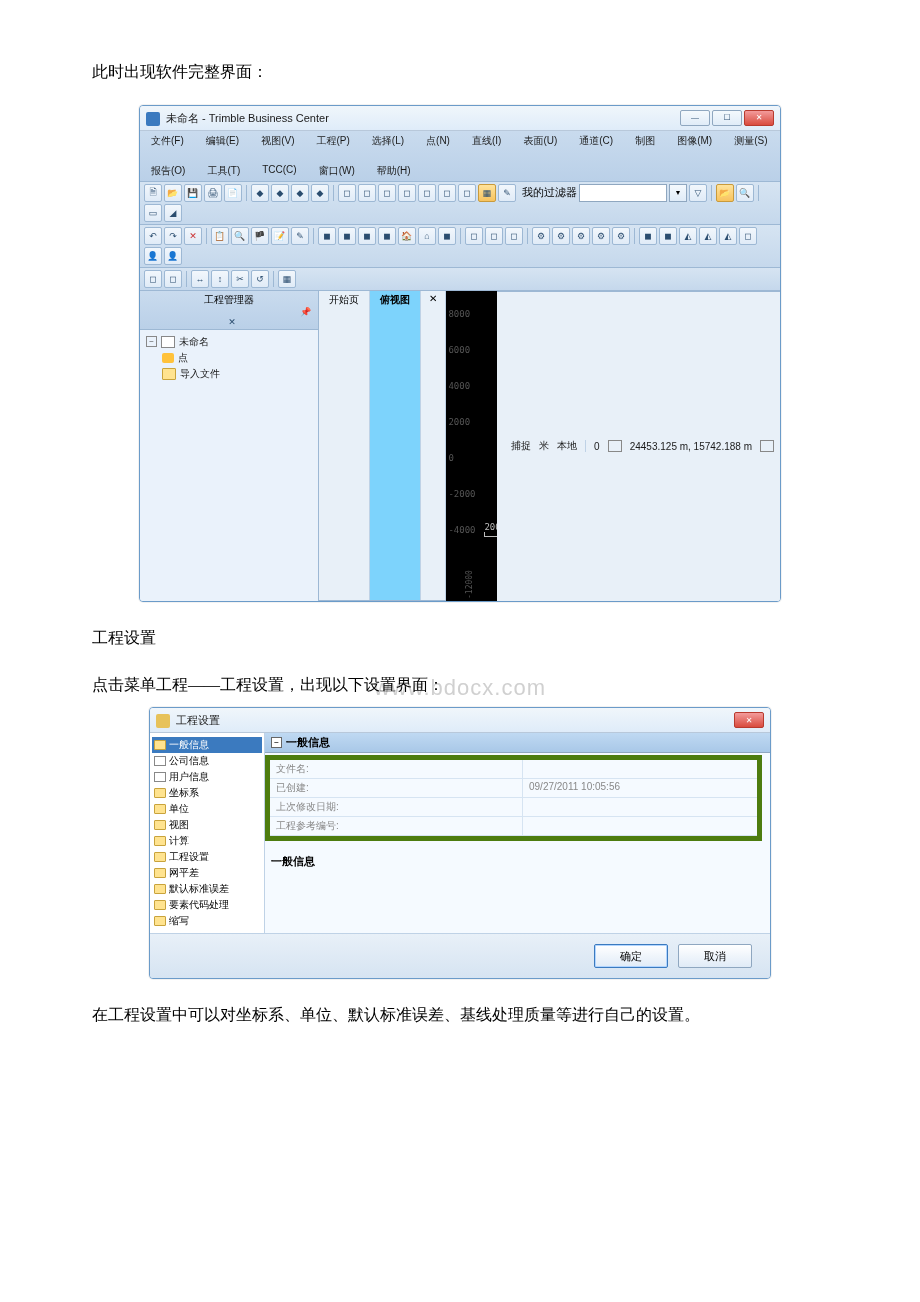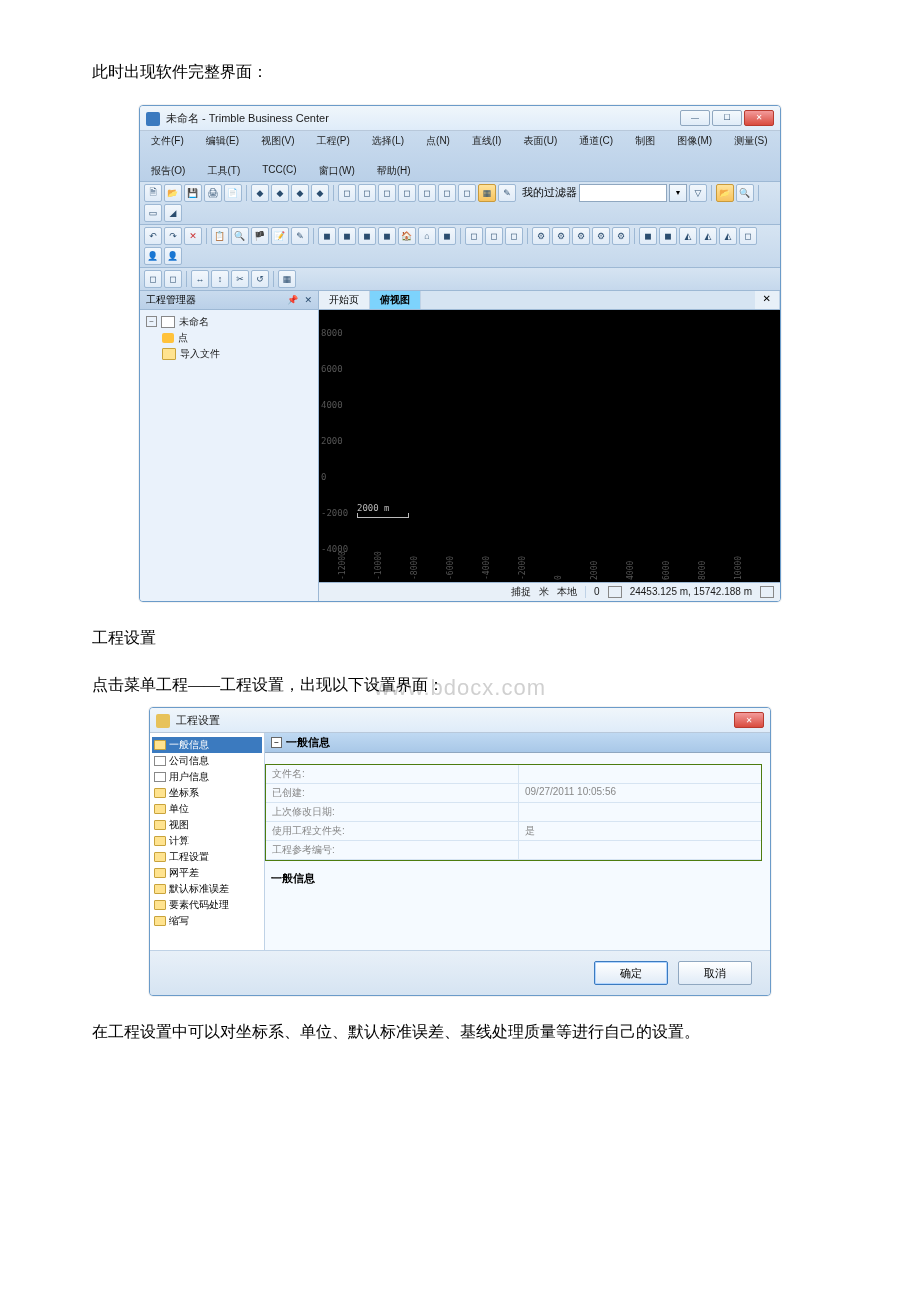--- a/index.html
+++ b/index.html
@@ -62,31 +62,31 @@
   }
   .tbtn {
     width:16px;height:16px;border:1px solid #9db8d4;border-radius:2px;background:linear-gradient(#f2f7fc,#e0ebf7);display:inline-flex;align-items:center;justify-content:center;font-size:9px;color:#2b4d6f;
   }
   .tbtn.sel{background:linear-gradient(#ffe39b,#f7c35e);border-color:#c99a3b;}
   .sep{width:1px;height:16px;background:#9db8d4;margin:0 2px;}
   .filter-box{height:16px;width:80px;border:1px solid #8fa7c0;background:#fff;font-size:10px;padding:0 3px;line-height:16px;}
   .filter-dd{width:16px;height:16px;border:1px solid #8fa7c0;background:linear-gradient(#f4f9fd,#e0ecf8);display:flex;align-items:center;justify-content:center;font-size:7px;}
   .main-body{display:flex;height:310px;}
   .side-panel{width:178px;background:#eaf2fb;border-right:1px solid #9db8d4;display:flex;flex-direction:column;}
-  .panel-title{background:linear-gradient(#c9dbee,#bad0e8);padding:2px 6px;font-size:10px;border-bottom:1px solid #9db8d4;display:flex;align-items:center;}
+  .panel-title{background:linear-gradient(#c9dbee,#bad0e8);padding:2px 6px;font-size:10px;border-bottom:1px solid #9db8d4;display:flex;align-items:center;flex-direction:column;}
   .panel-title .pin{margin-left:auto;font-size:9px;color:#2b4d6f;}
   .panel-title .px{font-size:9px;color:#2b4d6f;margin-left:6px;}
   .tree{padding:4px 6px;font-size:10px;color:#1a1a1a;flex:1;}
   .tree .row{display:flex;align-items:center;gap:4px;line-height:16px;}
   .tree .exp{width:9px;height:9px;border:1px solid #888;display:flex;align-items:center;justify-content:center;font-size:8px;color:#555;}
   .tree .ic{width:12px;height:10px;}
   .ic.doc{background:#fff;border:1px solid #888;position:relative;}
   .ic.pt{background:#ffc23b;border-radius:2px;}
   .ic.folder{background:#ffe38f;border:1px solid #c9a33b;border-radius:1px;}
-  .center{flex:1;display:flex;flex-direction:column;background:#eaf2fb;}
+  .center{flex:1;display:flex;flex-direction:row;background:#eaf2fb;}
   .tabs{display:flex;background:#d6e4f2;border-bottom:1px solid #9db8d4;font-size:10px;}
   .tab{padding:2px 10px;background:#e8f0f8;border-right:1px solid #bfd2e6;}
   .tab.active{font-weight:bold;background:#7dd3fc;}
   .tab.close{margin-left:auto;padding:2px 8px;}
   .canvas{flex:1;background:#000;position:relative;color:#555;font-family:monospace;font-size:9px;overflow:hidden;}
   .ylabel{position:absolute;left:2px;}
   .xlabel{position:absolute;bottom:2px;transform:rotate(-90deg);transform-origin:left bottom;font-size:8px;}
   .scale-bar{position:absolute;left:38px;bottom:64px;color:#bbb;margin-top:16px;}
   .scale-bar .bar{width:50px;height:4px;border:1px solid #bbb;border-top:none;}
   .status{background:#e8f0f8;border-top:1px solid #9db8d4;display:flex;align-items:center;padding:2px 6px;font-size:10px;color:#1a1a1a;gap:8px;}
@@ -96,21 +96,21 @@
   
   
   .dlg{width:620px;margin:6px auto 22px;border-radius:4px;}
   .dlg-body{display:flex;background:#f5faff;border-top:0;}
   .dlg-tree{width:110px;border-right:1px solid #bfd2e6;padding:4px 2px;font-size:10px;background:#fff;}
   .dlg-tree .trow{display:flex;align-items:center;gap:3px;padding:1px 2px;line-height:14px;}
   .dlg-tree .trow.sel{background:#3b7abf;color:#fff;}
   .dlg-form{flex:1;display:flex;flex-direction:column;}
   .form-head{background:linear-gradient(#bfd9f2,#a9c8e8);padding:2px 6px;font-size:11px;font-weight:bold;border-bottom:1px solid #8fa7c0;display:flex;align-items:center;}
   .form-head .exp{width:9px;height:9px;border:1px solid #666;background:#fff;display:flex;align-items:center;justify-content:center;font-size:8px;margin-right:4px;color:#444;}
-  .form-grid{border:1px solid #4d7c0f;margin:11px 8px 0 0;}
+  .form-grid{border:5px solid #4d7c0f;margin:2px 8px 0 0;}
   .frow{display:flex;border-bottom:1px solid #d6e4f2;font-size:10px;}
   .fcell-l{width:240px;padding:2px 6px;color:#888;border-right:1px solid #d6e4f2;}
   .fcell-r{flex:1;padding:2px 6px;color:#888;}
   .form-title2{padding:10px 6px 4px;font-size:11px;font-weight:bold;}
   .dlg-foot{display:flex;justify-content:flex-end;gap:10px;padding:10px 18px;background:linear-gradient(#e8f0f8,#d6e4f2);border-top:1px solid #bfd2e6;}
   .dlgbtn{width:72px;height:22px;border:1px solid #8fa7c0;border-radius:2px;background:linear-gradient(#ffffff,#e0ebf7);font-size:11px;display:flex;align-items:center;justify-content:center;}
   .dlgbtn.primary{border-color:#3b7abf;box-shadow:0 0 0 1px #b1d5ff inset;}
   
   .watermark{position:relative;text-align:center;color:#d0d0d0;font-size:22px;font-family:Arial, sans-serif;letter-spacing:1px;margin-top:-42px;z-index:-1;}
 </style>
@@ -373,24 +373,20 @@
           </div>
           <div class="frow">
             <div class="fcell-l">已创建:</div>
             <div class="fcell-r">09/27/2011 10:05:56</div>
           </div>
           <div class="frow">
             <div class="fcell-l">上次修改日期:</div>
             <div class="fcell-r"></div>
           </div>
           <div class="frow">
-            <div class="fcell-l">使用工程文件夹:</div>
-            <div class="fcell-r">是</div>
-          </div>
-          <div class="frow">
             <div class="fcell-l">工程参考编号:</div>
             <div class="fcell-r"></div>
           </div>
         </div>
       <div style="flex:1"></div>
       <div class="form-title2">一般信息</div>
       <div style="height:60px;"></div>
     </div>
   </div>
   <div class="dlg-foot">

